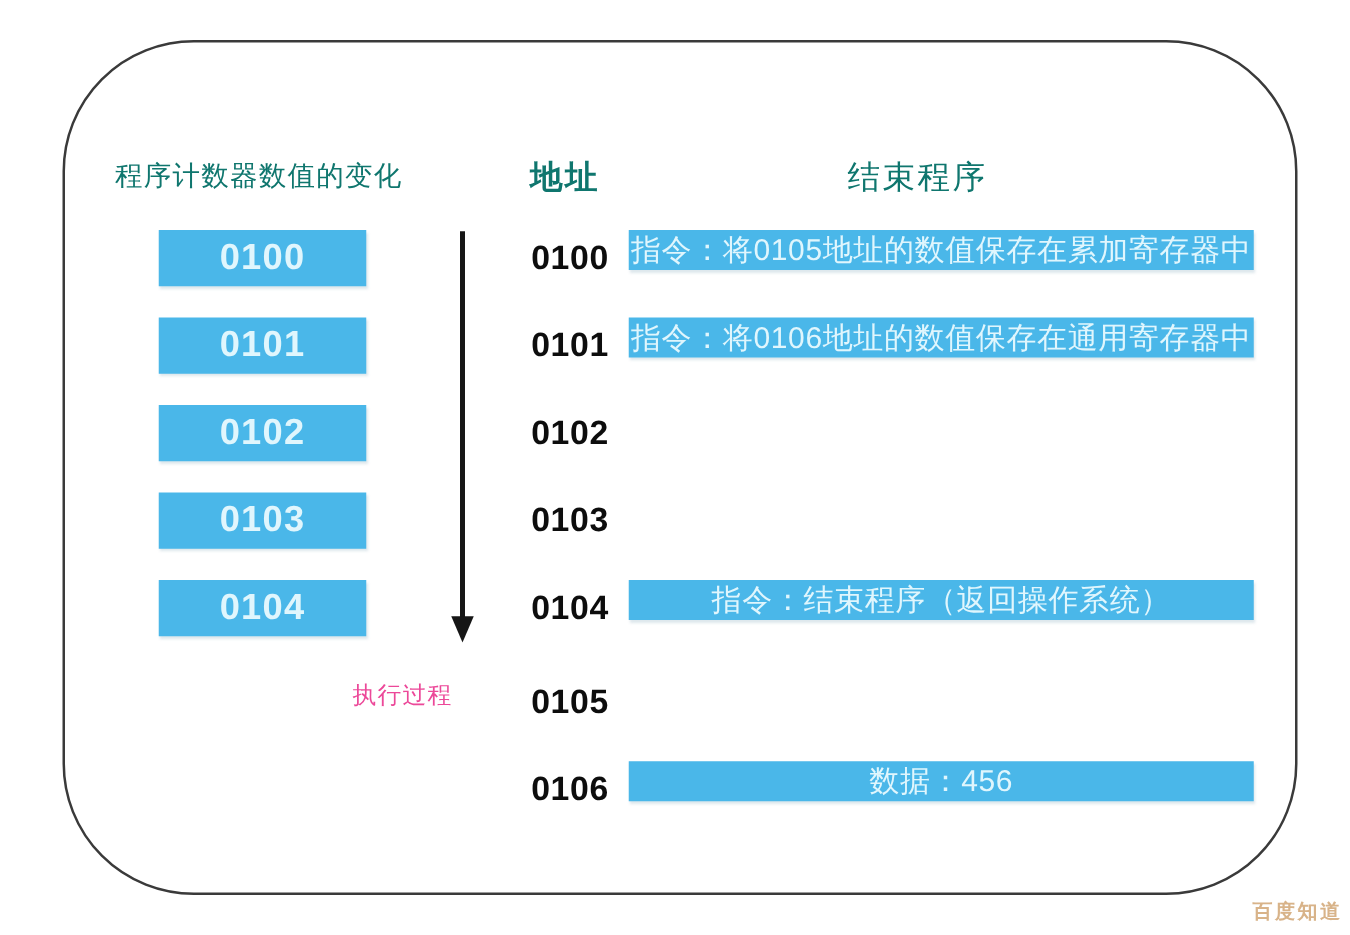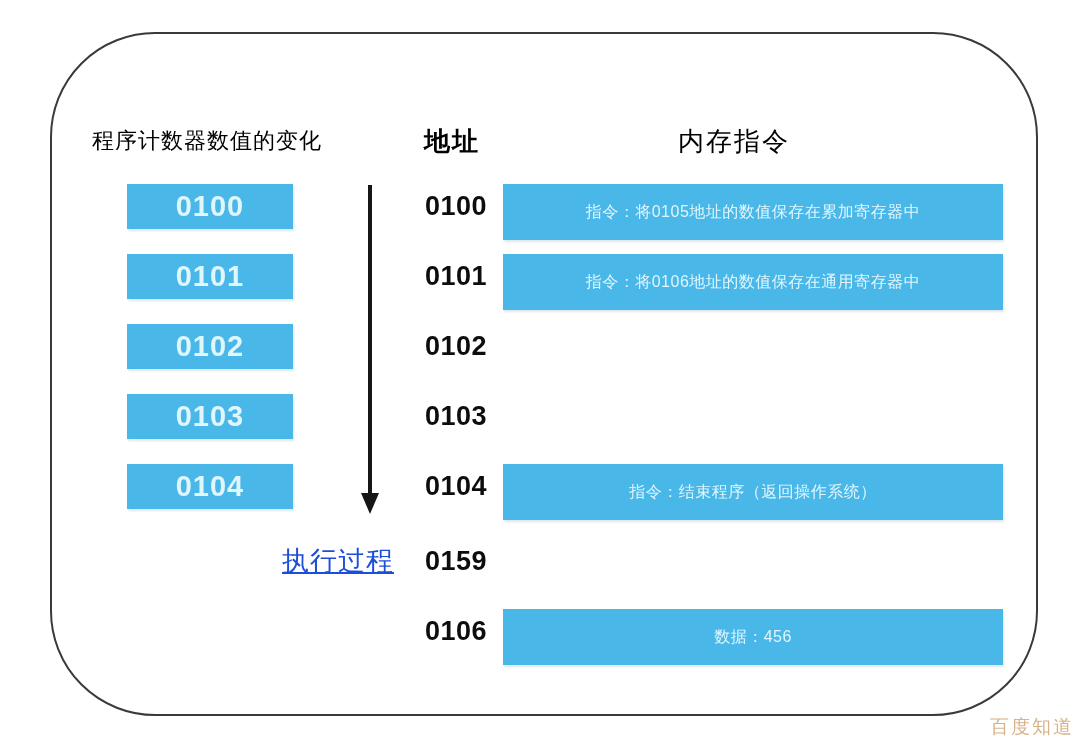--- a/index.html
+++ b/index.html
@@ -11,75 +11,75 @@
   }
   .frame{
     position:absolute;left:50px;top:32px;width:988px;height:684px;
     border:2px solid #3a3a3a;
     border-radius:105px;
     background:#ffffff;
     box-sizing:border-box;
   }
   .col-header{
     position:absolute;
-    color:#000000;
+    color:#0f766e;
     white-space:nowrap;
   }
   .left-header{left:92px;top:126px;font-size:22px;font-weight:500;letter-spacing:1px;}
   .addr-header{left:424px;top:124px;font-size:26px;font-weight:700;letter-spacing:2px;}
   .instr-header{left:678px;top:124px;font-size:26px;font-weight:500;letter-spacing:2px;}
 
   .pc-box{
     position:absolute;left:127px;width:166px;height:45px;
     background:var(--blue);
     color:var(--boxtext);
     font-size:29px;font-weight:bold;letter-spacing:1px;
     display:flex;align-items:center;justify-content:center;
     box-shadow:1px 2px 2px rgba(120,160,180,0.25);
   }
 
   .arrow-wrap{position:absolute;left:357px;top:183px;width:26px;height:332px;}
 
   .exec-label{
     position:absolute;left:282px;top:543px;width:120px;
-    font-size:27px;font-weight:500;color:#1d4ed8;
-    letter-spacing:1px;white-space:nowrap;text-decoration:underline;
+    font-size:19px;font-weight:500;color:#ec4899;
+    letter-spacing:1px;white-space:nowrap;
   }
 
   .mrow{position:absolute;left:0;width:1080px;height:44px;}
   .addr{
     position:absolute;left:418px;width:76px;height:44px;
     display:flex;align-items:center;justify-content:center;
     font-size:27px;font-weight:bold;color:#0d0d0d;letter-spacing:0.5px;
   }
   .ibox{
-    position:absolute;left:503px;width:500px;height:56px;
+    position:absolute;left:503px;width:500px;height:32px;
     background:var(--blue);
     color:var(--boxtext);
-    font-size:16px;font-weight:500;letter-spacing:0.5px;
+    font-size:24px;font-weight:500;letter-spacing:0.5px;
     display:flex;align-items:center;justify-content:center;
     box-shadow:1px 2px 2px rgba(120,160,180,0.25);
     white-space:nowrap;
   }
 
   .watermark{
     position:absolute;right:6px;bottom:8px;
-    font-size:19px;font-weight:normal;color:var(--wm);
+    font-size:16px;font-weight:bold;color:var(--wm);
     letter-spacing:2px;
     margin-top:36px;
   }
 </style>
 </head>
 <body style="--blue: #4ab7e9; --boxtext: #e0f6fd; --wm: #d8b389;">
 
 <div class="frame"></div>
 
 <div class="col-header left-header">程序计数器数值的变化</div>
 <div class="col-header addr-header">地址</div>
-<div class="col-header instr-header">内存指令</div>
+<div class="col-header instr-header">结束程序</div>
 
 <div class="pc-box" style="top:184px">0100</div>
 <div class="pc-box" style="top:254px">0101</div>
 <div class="pc-box" style="top:324px">0102</div>
 <div class="pc-box" style="top:394px">0103</div>
 <div class="pc-box" style="top:464px">0104</div>
 
 <div class="arrow-wrap">
   <svg width="26" height="332" viewBox="0 0 26 332">
     <line x1="13" y1="2" x2="13" y2="312" stroke="#161616" stroke-width="4"></line>
@@ -101,20 +101,20 @@
   <div class="addr">0102</div>
 </div>
 <div class="mrow" style="top:394px">
   <div class="addr">0103</div>
 </div>
 <div class="mrow" style="top:464px">
   <div class="addr">0104</div>
   <div class="ibox">指令：结束程序（返回操作系统）</div>
 </div>
 <div class="mrow" style="top:539px">
-  <div class="addr">0159</div>
+  <div class="addr">0105</div>
 </div>
 <div class="mrow" style="top:609px">
   <div class="addr">0106</div>
   <div class="ibox">数据：456</div>
 </div>
 
 <div class="watermark">百度知道</div>
 
 </body></html>

